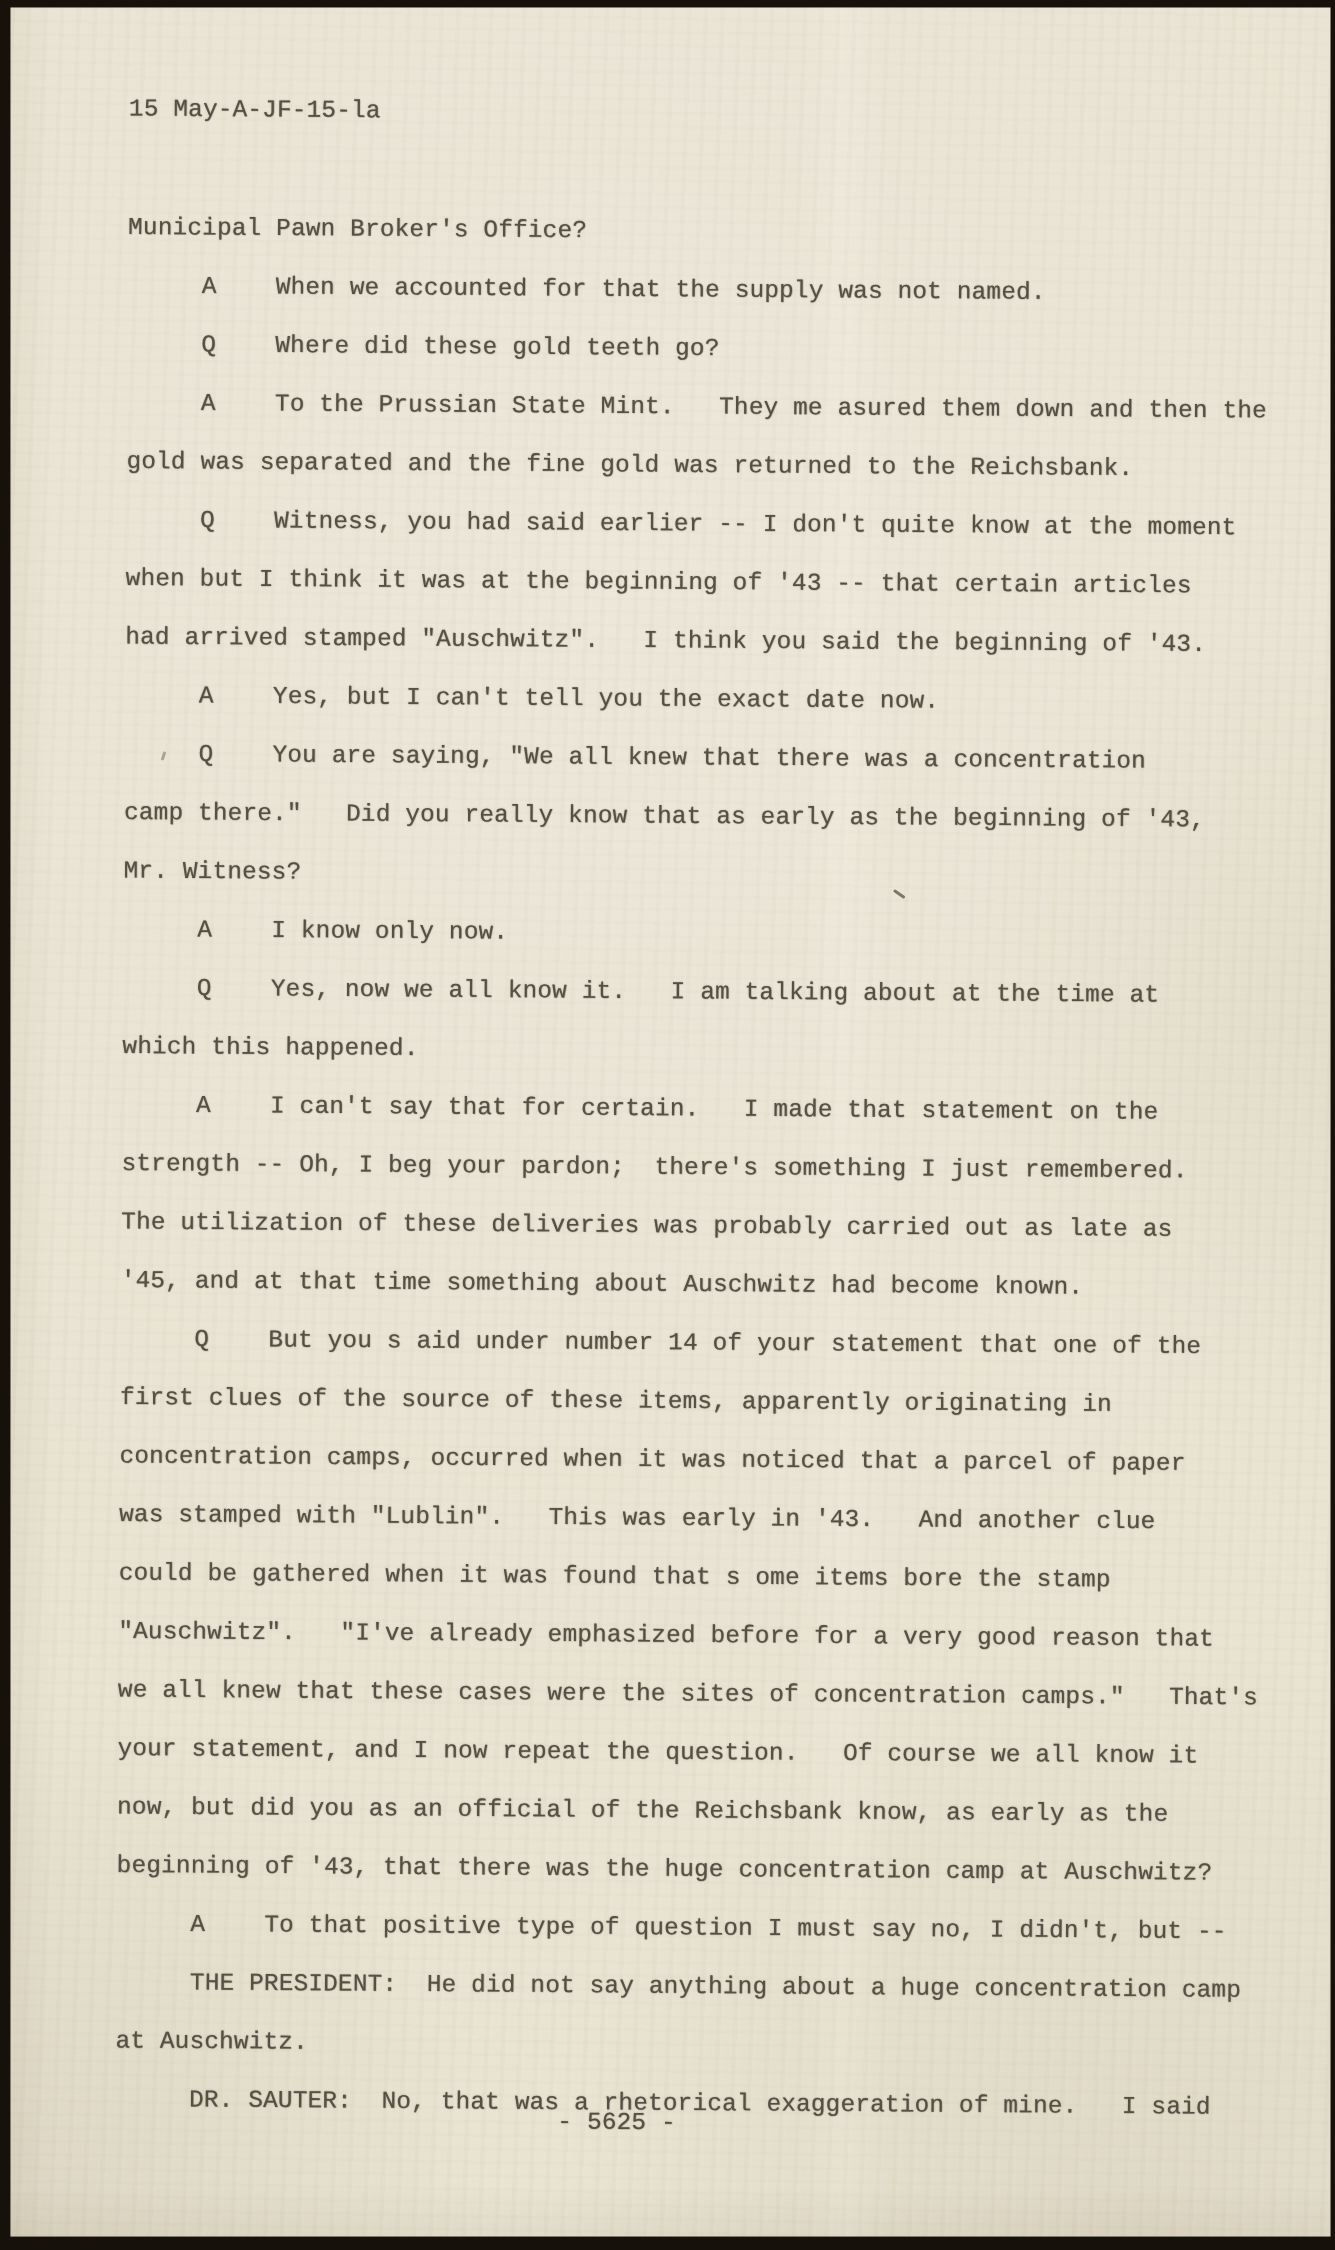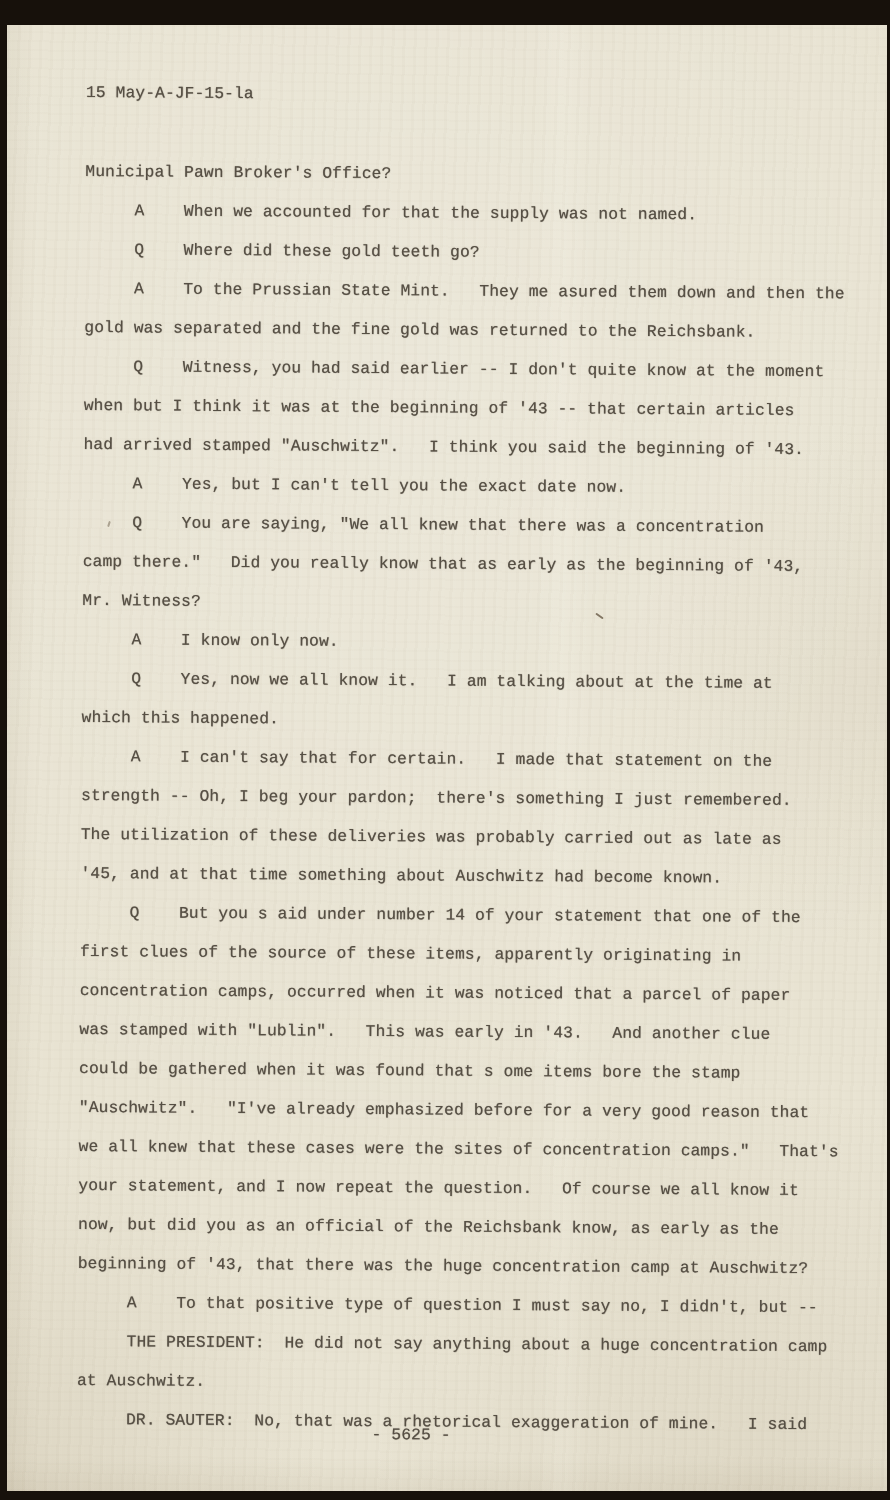--- a/index.html
+++ b/index.html
@@ -18,21 +18,20 @@
     position:absolute;
     left:7px;top:5px;right:3px;bottom:9px;
     background:
       radial-gradient(130% 90% at 45% 25%, rgba(255,255,255,0.16), rgba(255,255,255,0) 60%),
       radial-gradient(80% 50% at 85% 100%, rgba(140,120,85,0.10), rgba(140,120,85,0) 55%),
       radial-gradient(60% 40% at 0% 100%, rgba(140,120,85,0.12), rgba(140,120,85,0) 60%),
       radial-gradient(50% 30% at 100% 45%, rgba(140,120,85,0.07), rgba(140,120,85,0) 60%),
       linear-gradient(90deg, rgba(130,112,82,0.07) 0px, rgba(130,112,82,0) 28px),
       linear-gradient(0deg, rgba(130,112,82,0.08) 0px, rgba(130,112,82,0) 34px),
       var(--paper);
-    margin-top: 20px;
   }
   .paper::before{
     content:"";
     position:absolute;inset:0;
     pointer-events:none;
     background:
       linear-gradient(90deg, transparent 60%, rgba(255,253,243,0.12) 63%, transparent 66.5%),
       repeating-linear-gradient(92deg, rgba(125,110,82,0.028) 0 3px, rgba(255,255,255,0.022) 3px 6px, transparent 6px 11px),
       repeating-linear-gradient(1deg, rgba(125,110,82,0.018) 0 2px, transparent 2px 9px);
   }

